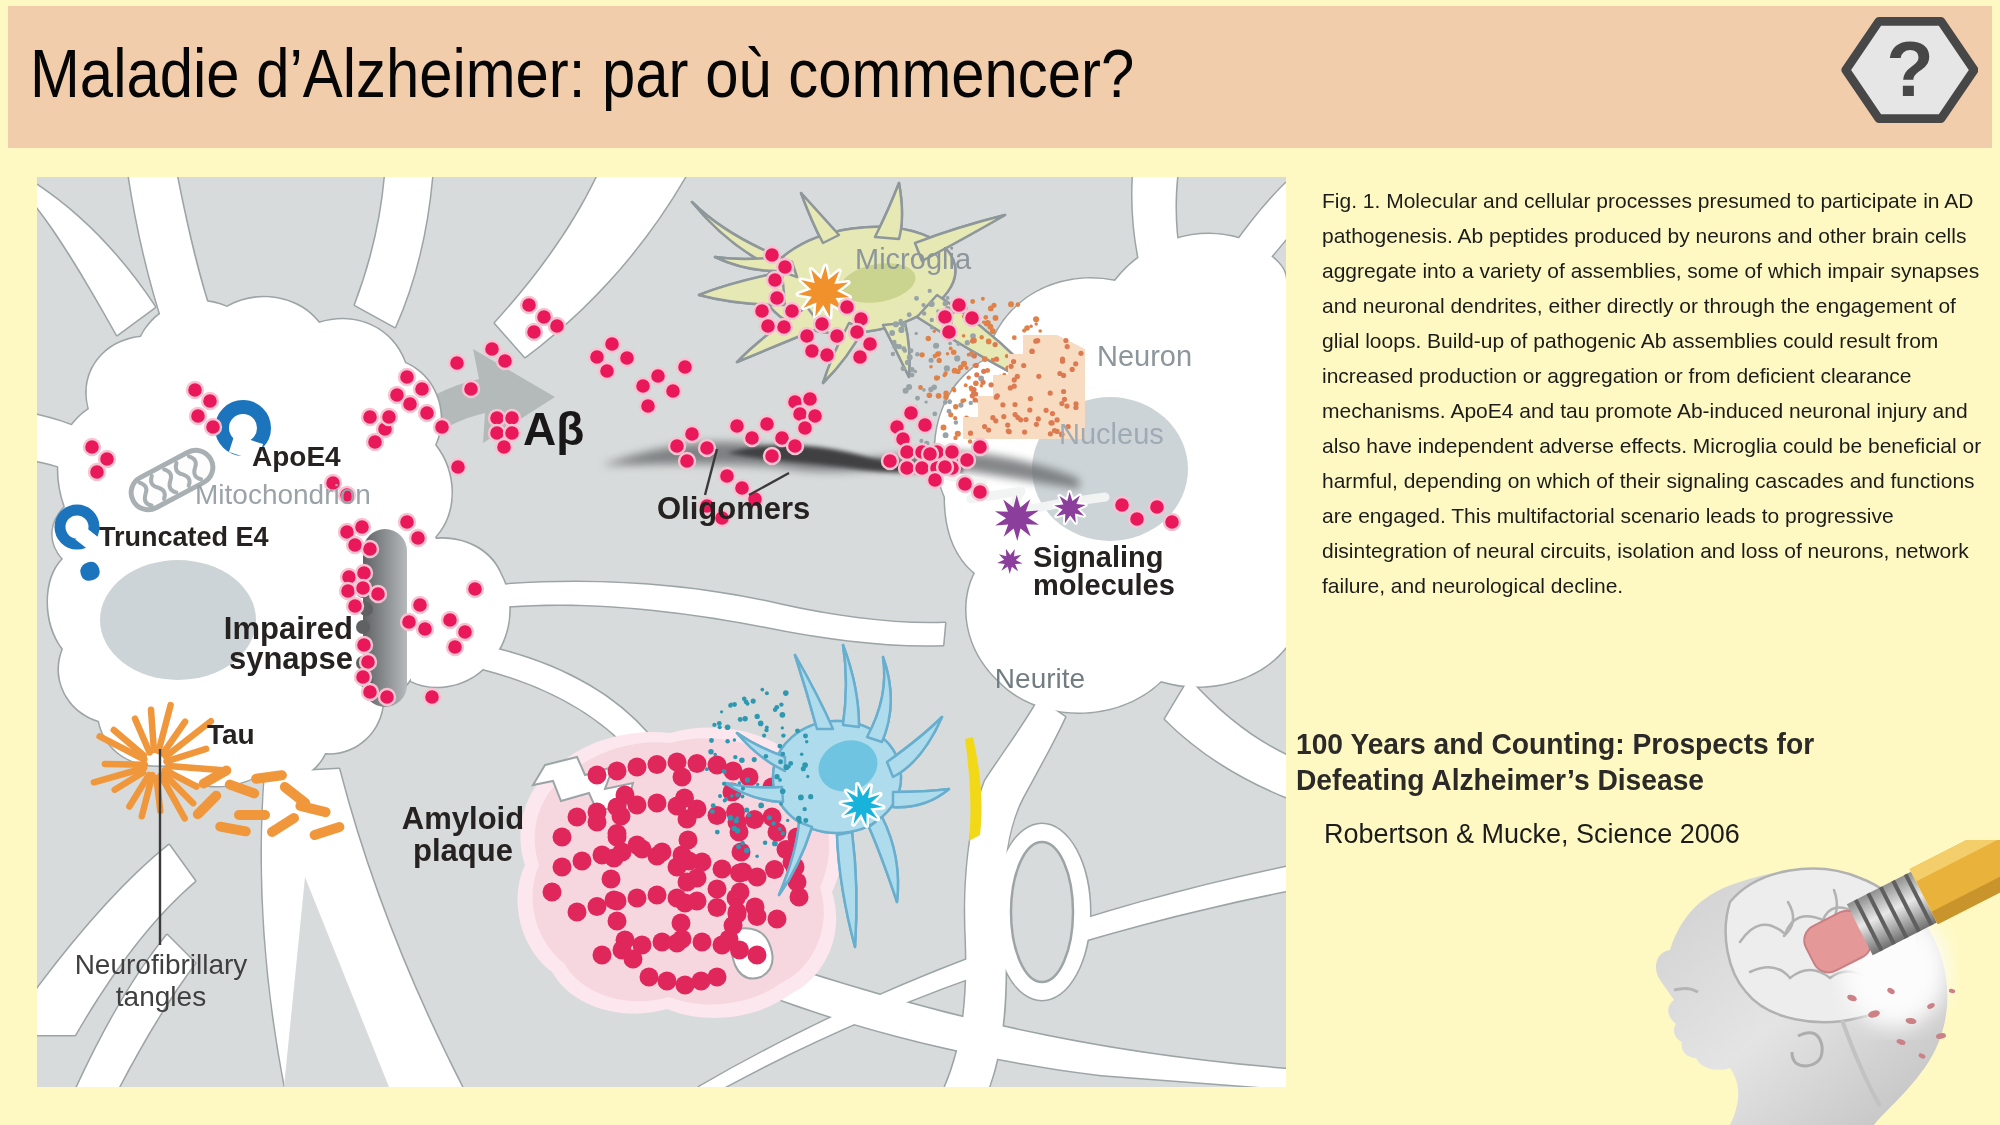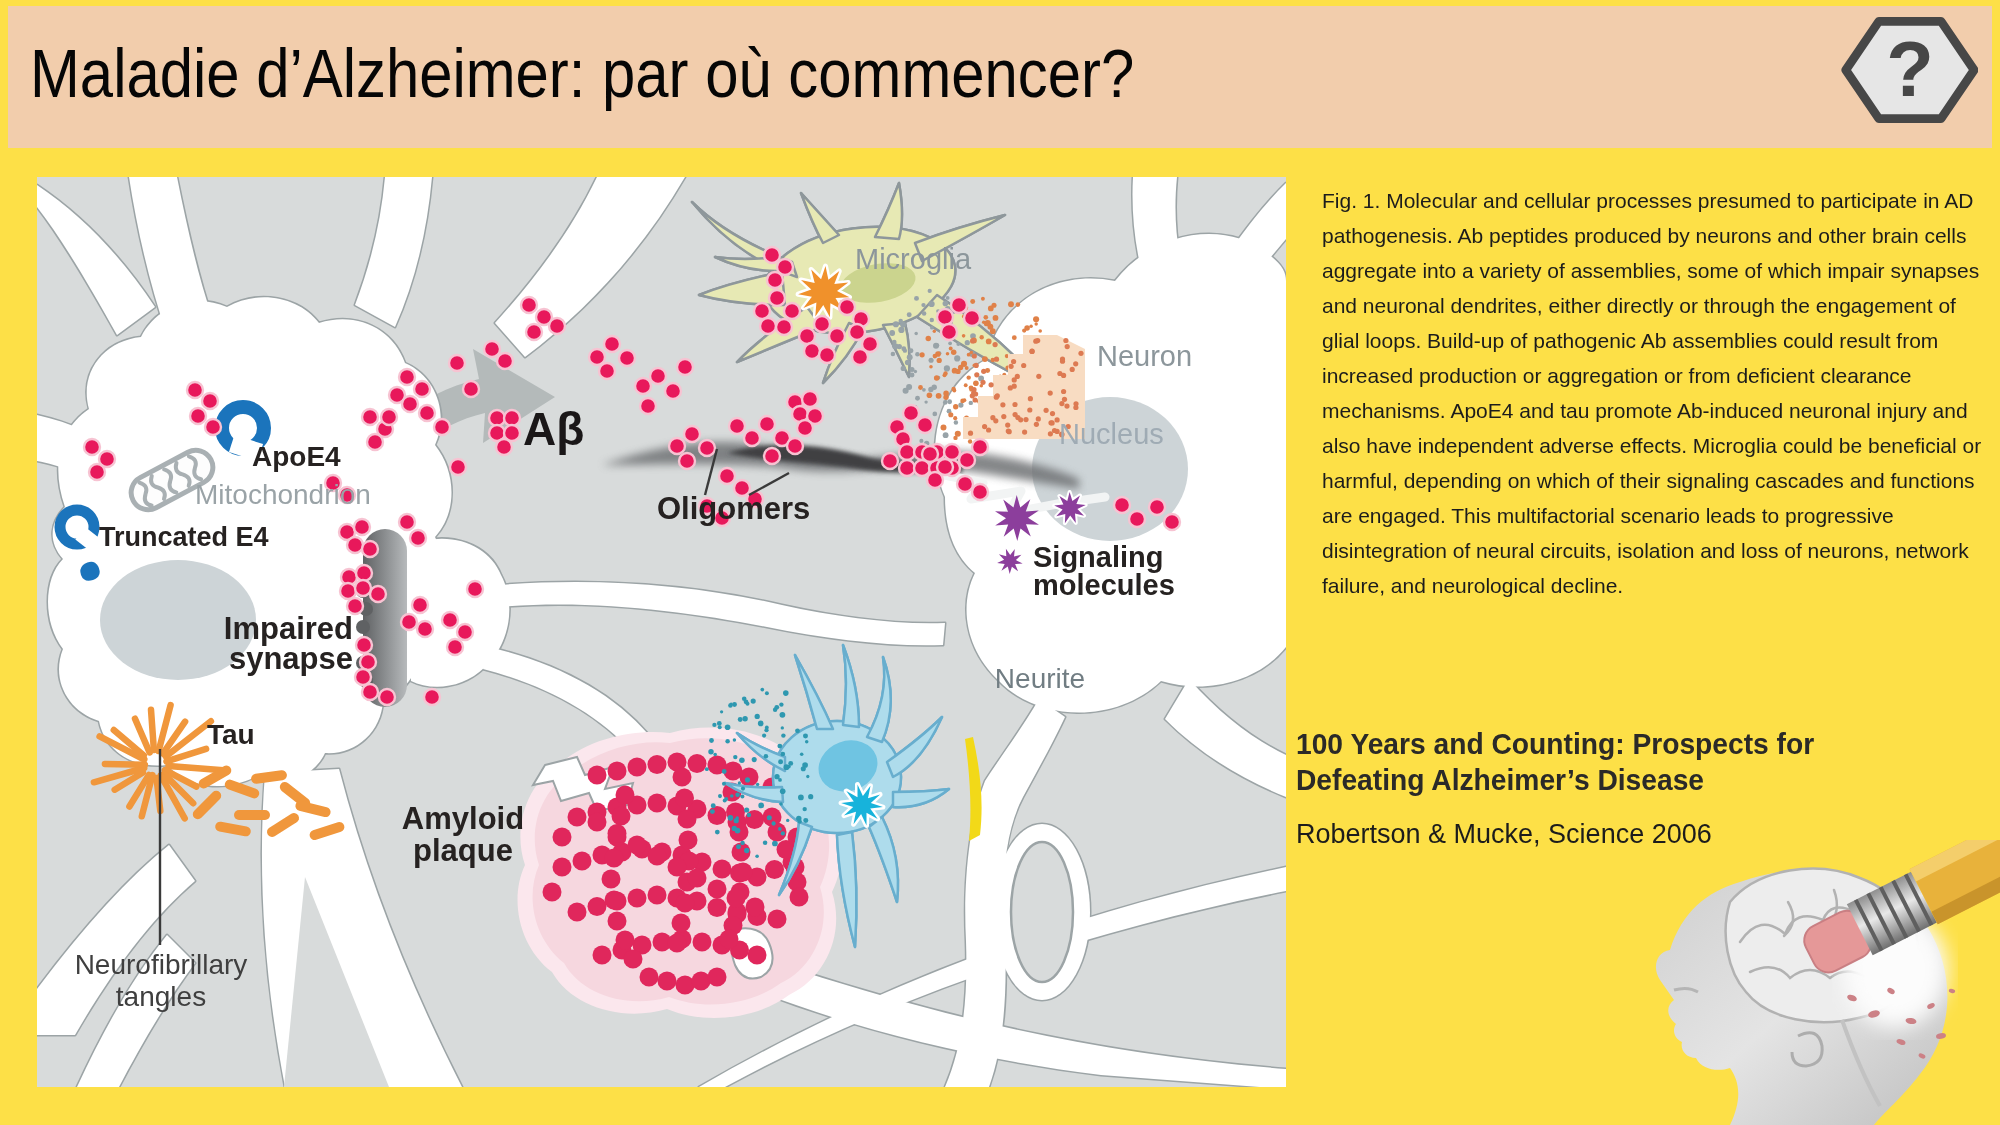--- a/index.html
+++ b/index.html
@@ -1,29 +1,29 @@
 <!DOCTYPE html>
 <html><head>
 <meta charset="utf-8">
 <style>
   html,body{margin:0;padding:0;background:#ffffff;}
-  #slide{position:relative;width:2000px;height:1125px;background:#fde047;overflow:hidden;
+  #slide{position:relative;width:2000px;height:1125px;background:#fef9c3;overflow:hidden;
          font-family:"Liberation Sans","DejaVu Sans",sans-serif;}
   #header-band{position:absolute;left:8px;top:6px;width:1984px;height:142px;background:#F2CDAC;}
   #slide-title{position:absolute;left:30px;top:36px;font-size:68px;color:#060606;
                white-space:nowrap;transform:scaleX(.88);transform-origin:left center;line-height:1.1;
                letter-spacing:0px;}
   #help-hex{position:absolute;left:1838px;top:5px;}
   #diagram{position:absolute;left:37px;top:177px;}
   #caption-block{position:absolute;left:1322px;top:183px;width:672px;font-size:21px;
                  line-height:35px;color:#1c1c1c;}
   #ref-block{position:absolute;left:1296px;top:726px;color:#2b2a28;}
   .ref-line{font-size:30px;font-weight:bold;line-height:36px;white-space:nowrap;
             transform:scaleX(.94);transform-origin:left center;}
-  #ref-citation{margin-top:18px;font-size:27px;font-weight:normal;color:#1c1c1c;transform:none;}
+  #ref-citation{margin-top:18px;font-size:27px;font-weight:normal;color:#1c1c1c;transform:none;margin-left:28px;}
   #brain-art{position:absolute;left:1590px;top:840px;}
   svg text{font-family:"Liberation Sans","DejaVu Sans",sans-serif;}
   .lbl-bold{font-weight:bold;fill:#262221;}
   .lbl-gray{fill:#8C969B;}
 </style>
 </head>
 <body>
 
 <div id="slide">
 

